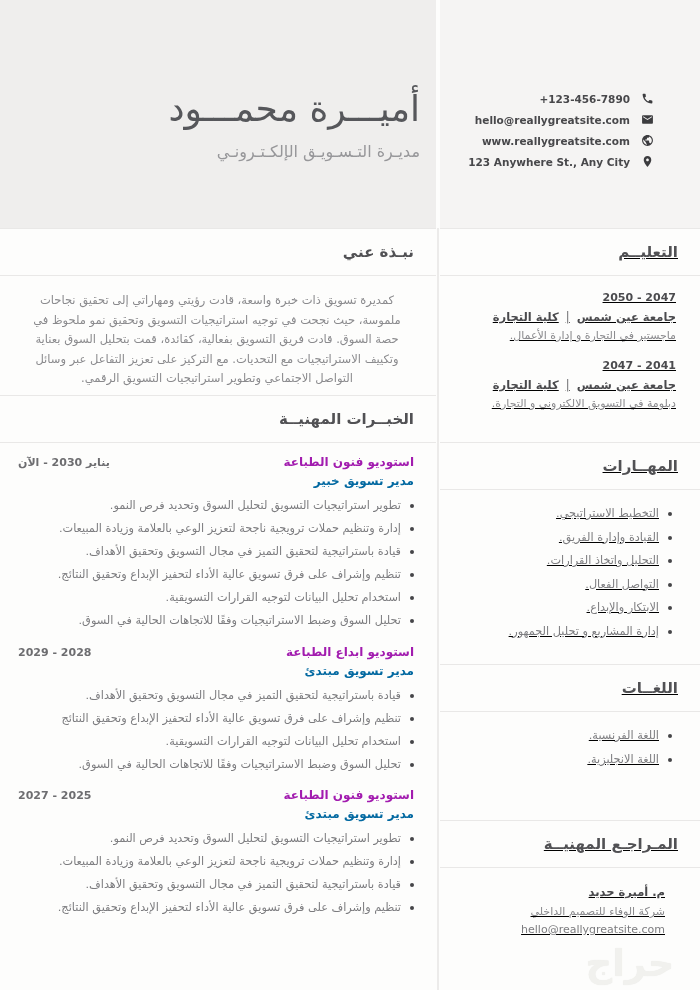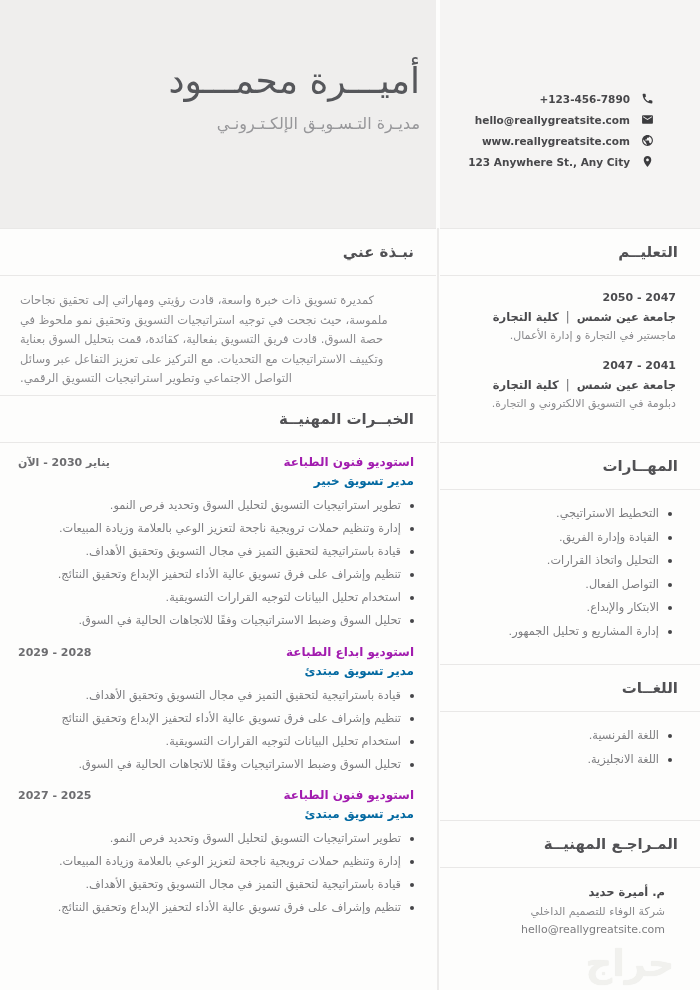--- a/index.html
+++ b/index.html
@@ -5,42 +5,42 @@
   * { margin:0; padding:0; box-sizing:border-box; }
   html,body { background:#ffffff; }
   body { font-family:"DejaVu Sans", sans-serif; }
   .page {
     position:relative; width:700px; height:990px; margin:0 auto;
     background:#fdfdfc; overflow:hidden; direction:rtl;
   }
   
   .header-left {
     position:absolute; left:0; top:0; width:436px; height:228px;
-    background:#efeeed; text-align:right; padding:60px 16px 0 0;
+    background:#efeeed; text-align:right; padding:88px 16px 0 0;
   }
   .name { font-size:36px; font-weight:500; color:#56575b; letter-spacing:.5px; line-height:1.15; }
   .subtitle { margin-top:13px; font-size:16px; color:#97979a; letter-spacing:1.5px; }
   .header-right {
     position:absolute; left:440px; top:0; width:260px; height:228px;
     background:#f5f4f3; padding:92px 46px 0 0;
   }
   .contact-row { display:flex; align-items:center; justify-content:flex-start; margin-bottom:8px; }
   .contact-row svg { width:13px; height:13px; fill:#3c3c3f; flex:0 0 auto; margin-left:11px; }
   .c-text { font-size:10.5px; font-weight:600; color:#48484b; direction:ltr; unicode-bidi:isolate; }
   
   .vdivider { position:absolute; left:437px; top:228px; width:2px; height:762px; background:#eceb ea; background:#ecebea; }
   .col-left  { position:absolute; left:0;   top:228px; width:436px; height:762px; }
-  .col-right { position:absolute; left:440px; top:228px; width:260px; height:762px; }
+  .col-right { position:absolute; left:440px; top:228px; width:260px; height:762px;text-decoration:underline; }
   .band {
     height:48px; border-top:1px solid #e9e8e7; border-bottom:1px solid #e9e8e7;
     display:flex; align-items:center; padding:0 22px;
   }
   .band h2 { font-size:15px; font-weight:700; color:#515154; letter-spacing:.3px;text-align:center; }
   
-  .about { height:119px; padding:15px 22px 0 20px; font-size:11.5px; line-height:19.5px; color:#8a8a8d; text-align:left; }
+  .about { height:119px; padding:15px 22px 0 20px; font-size:11.5px; line-height:19.5px; color:#8a8a8d; text-align:center; }
   
   .jobs { padding:12px 22px 0 18px; }
   .job { margin-bottom:16px; }
   .job-head { display:flex; justify-content:space-between; align-items:baseline; }
   .company { font-size:12px; font-weight:700; color:#a21caf; }
   .date { font-size:11px; font-weight:600; color:#6d6d70; direction:ltr; unicode-bidi:isolate; }
   .role { margin-top:5px; font-size:12px; font-weight:700; color:#0369a1; }
   ul.bullets { list-style:none; margin-top:11px; }
   ul.bullets li, ul.dotlist li { display:flex; align-items:flex-start; margin-bottom:8.5px; }
   .dot { width:4px; height:4px; border-radius:50%; background:#454548; flex:0 0 auto; margin-top:5px; margin-left:9px; }

